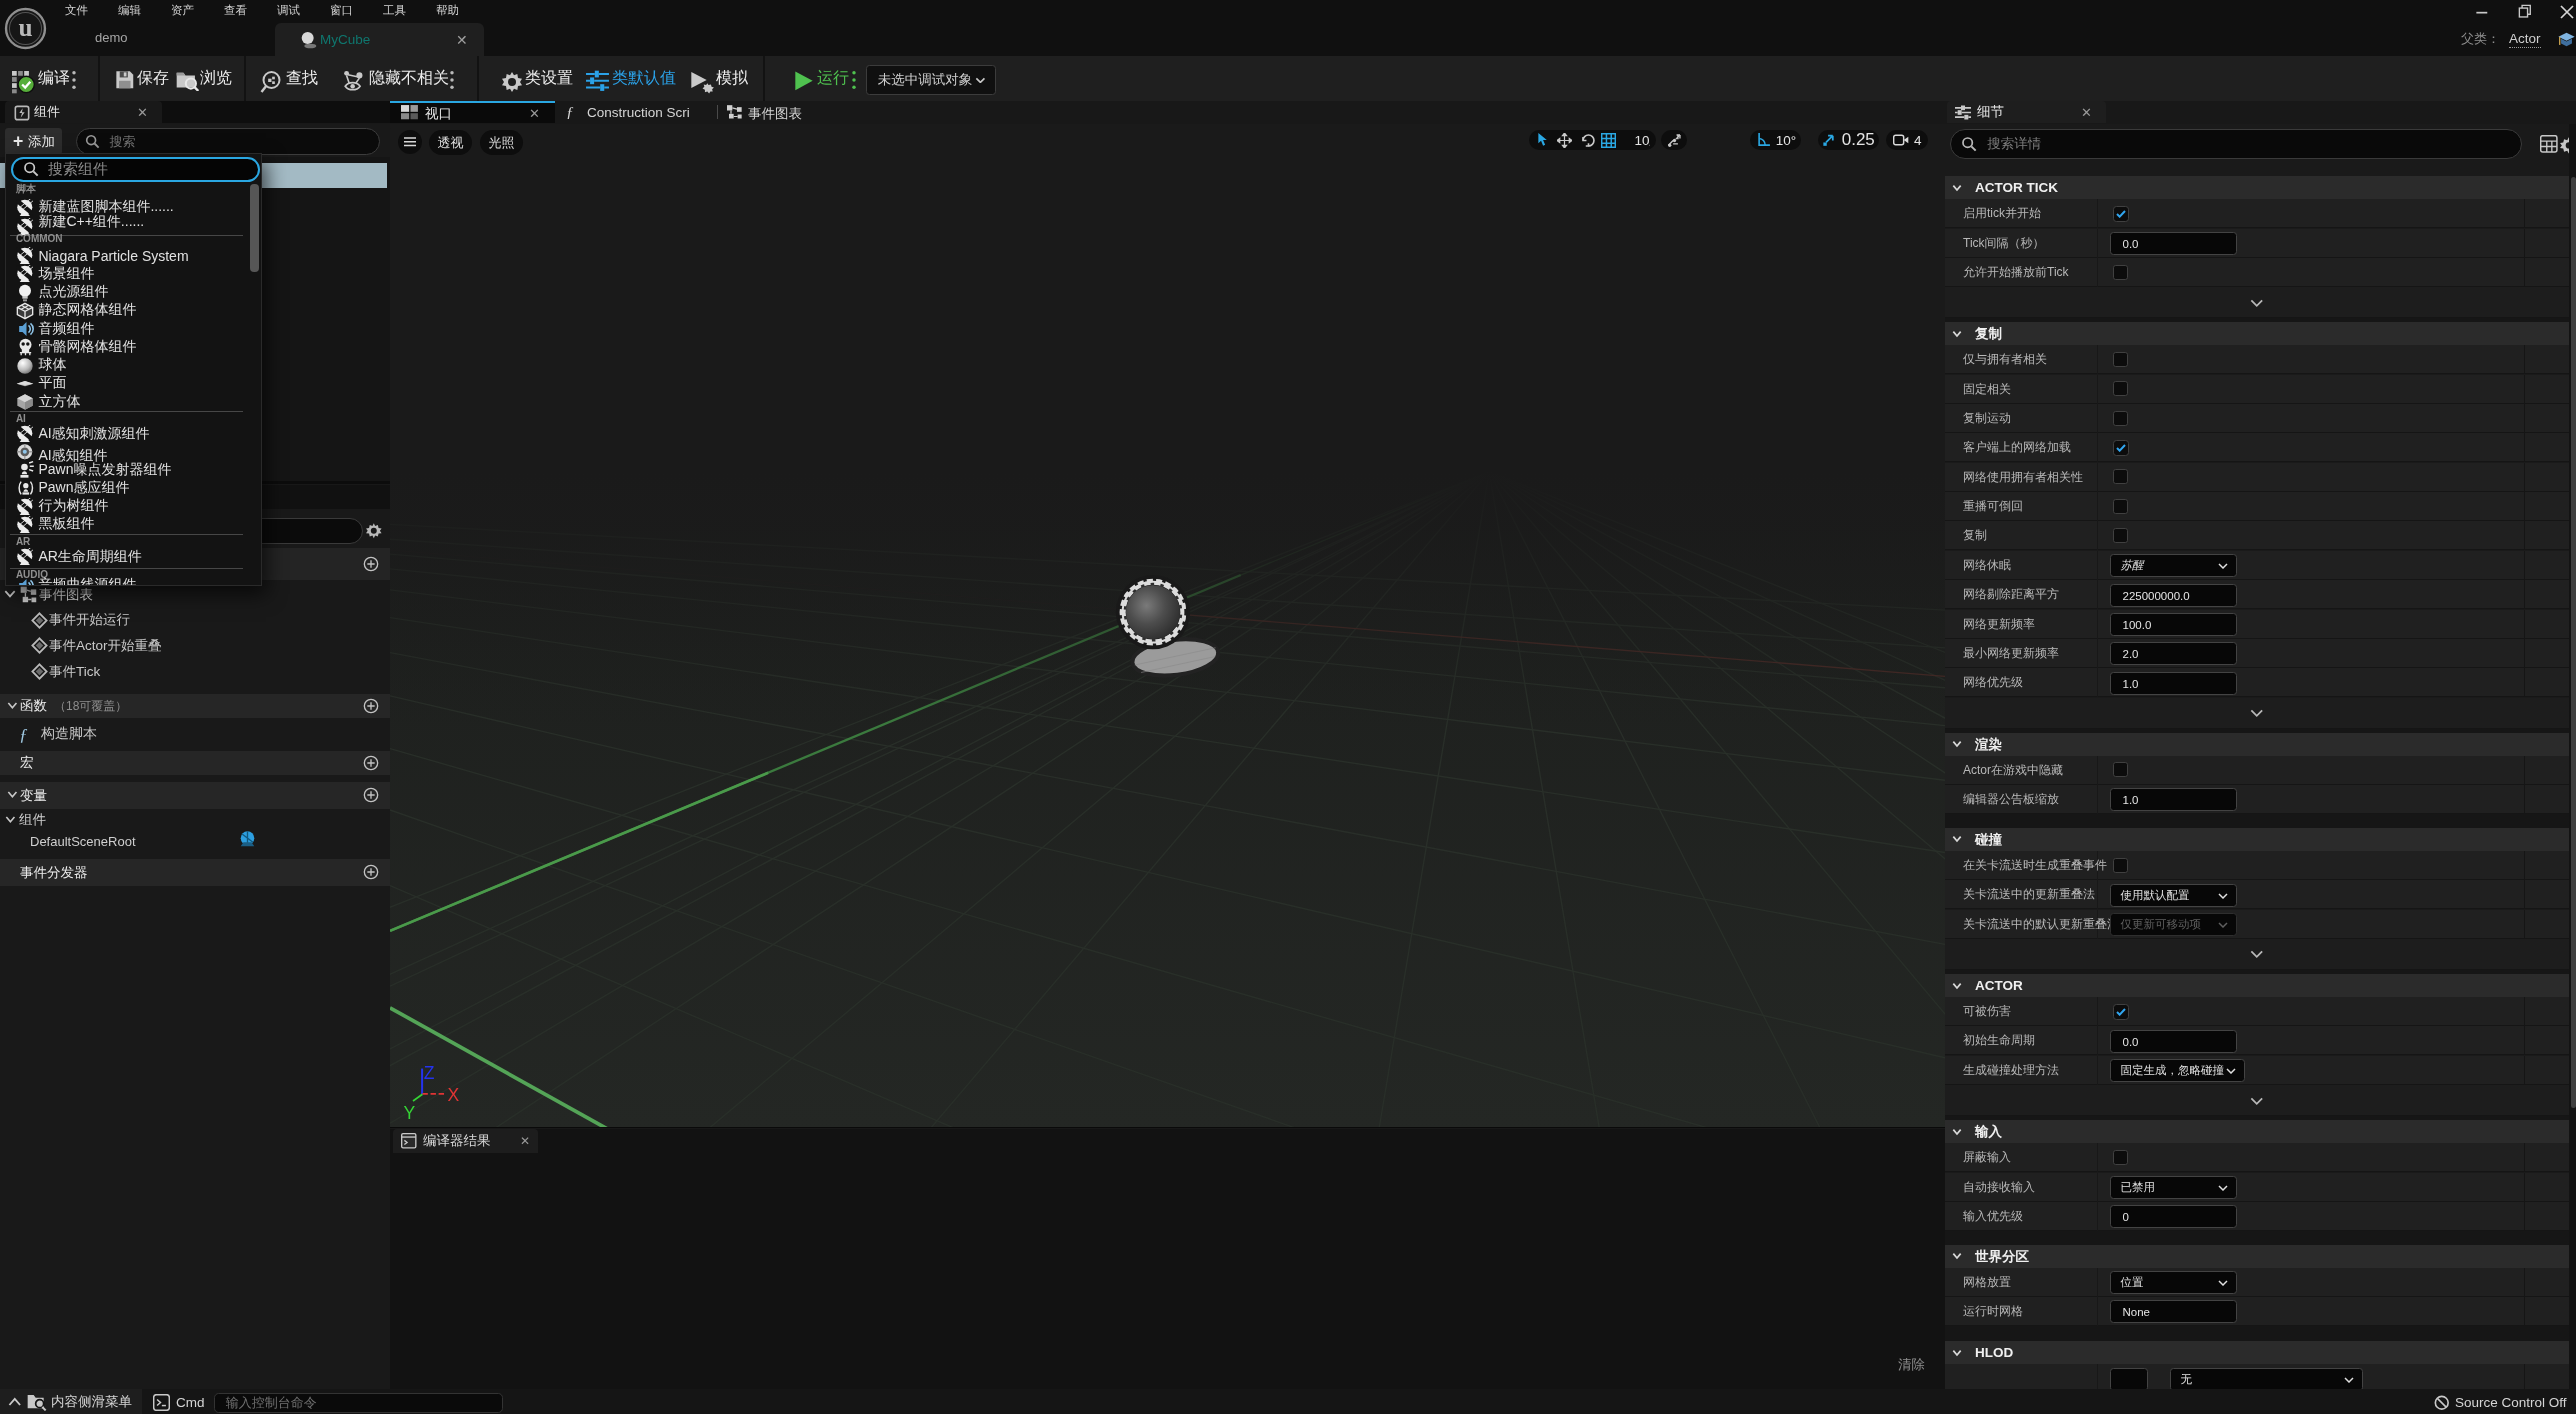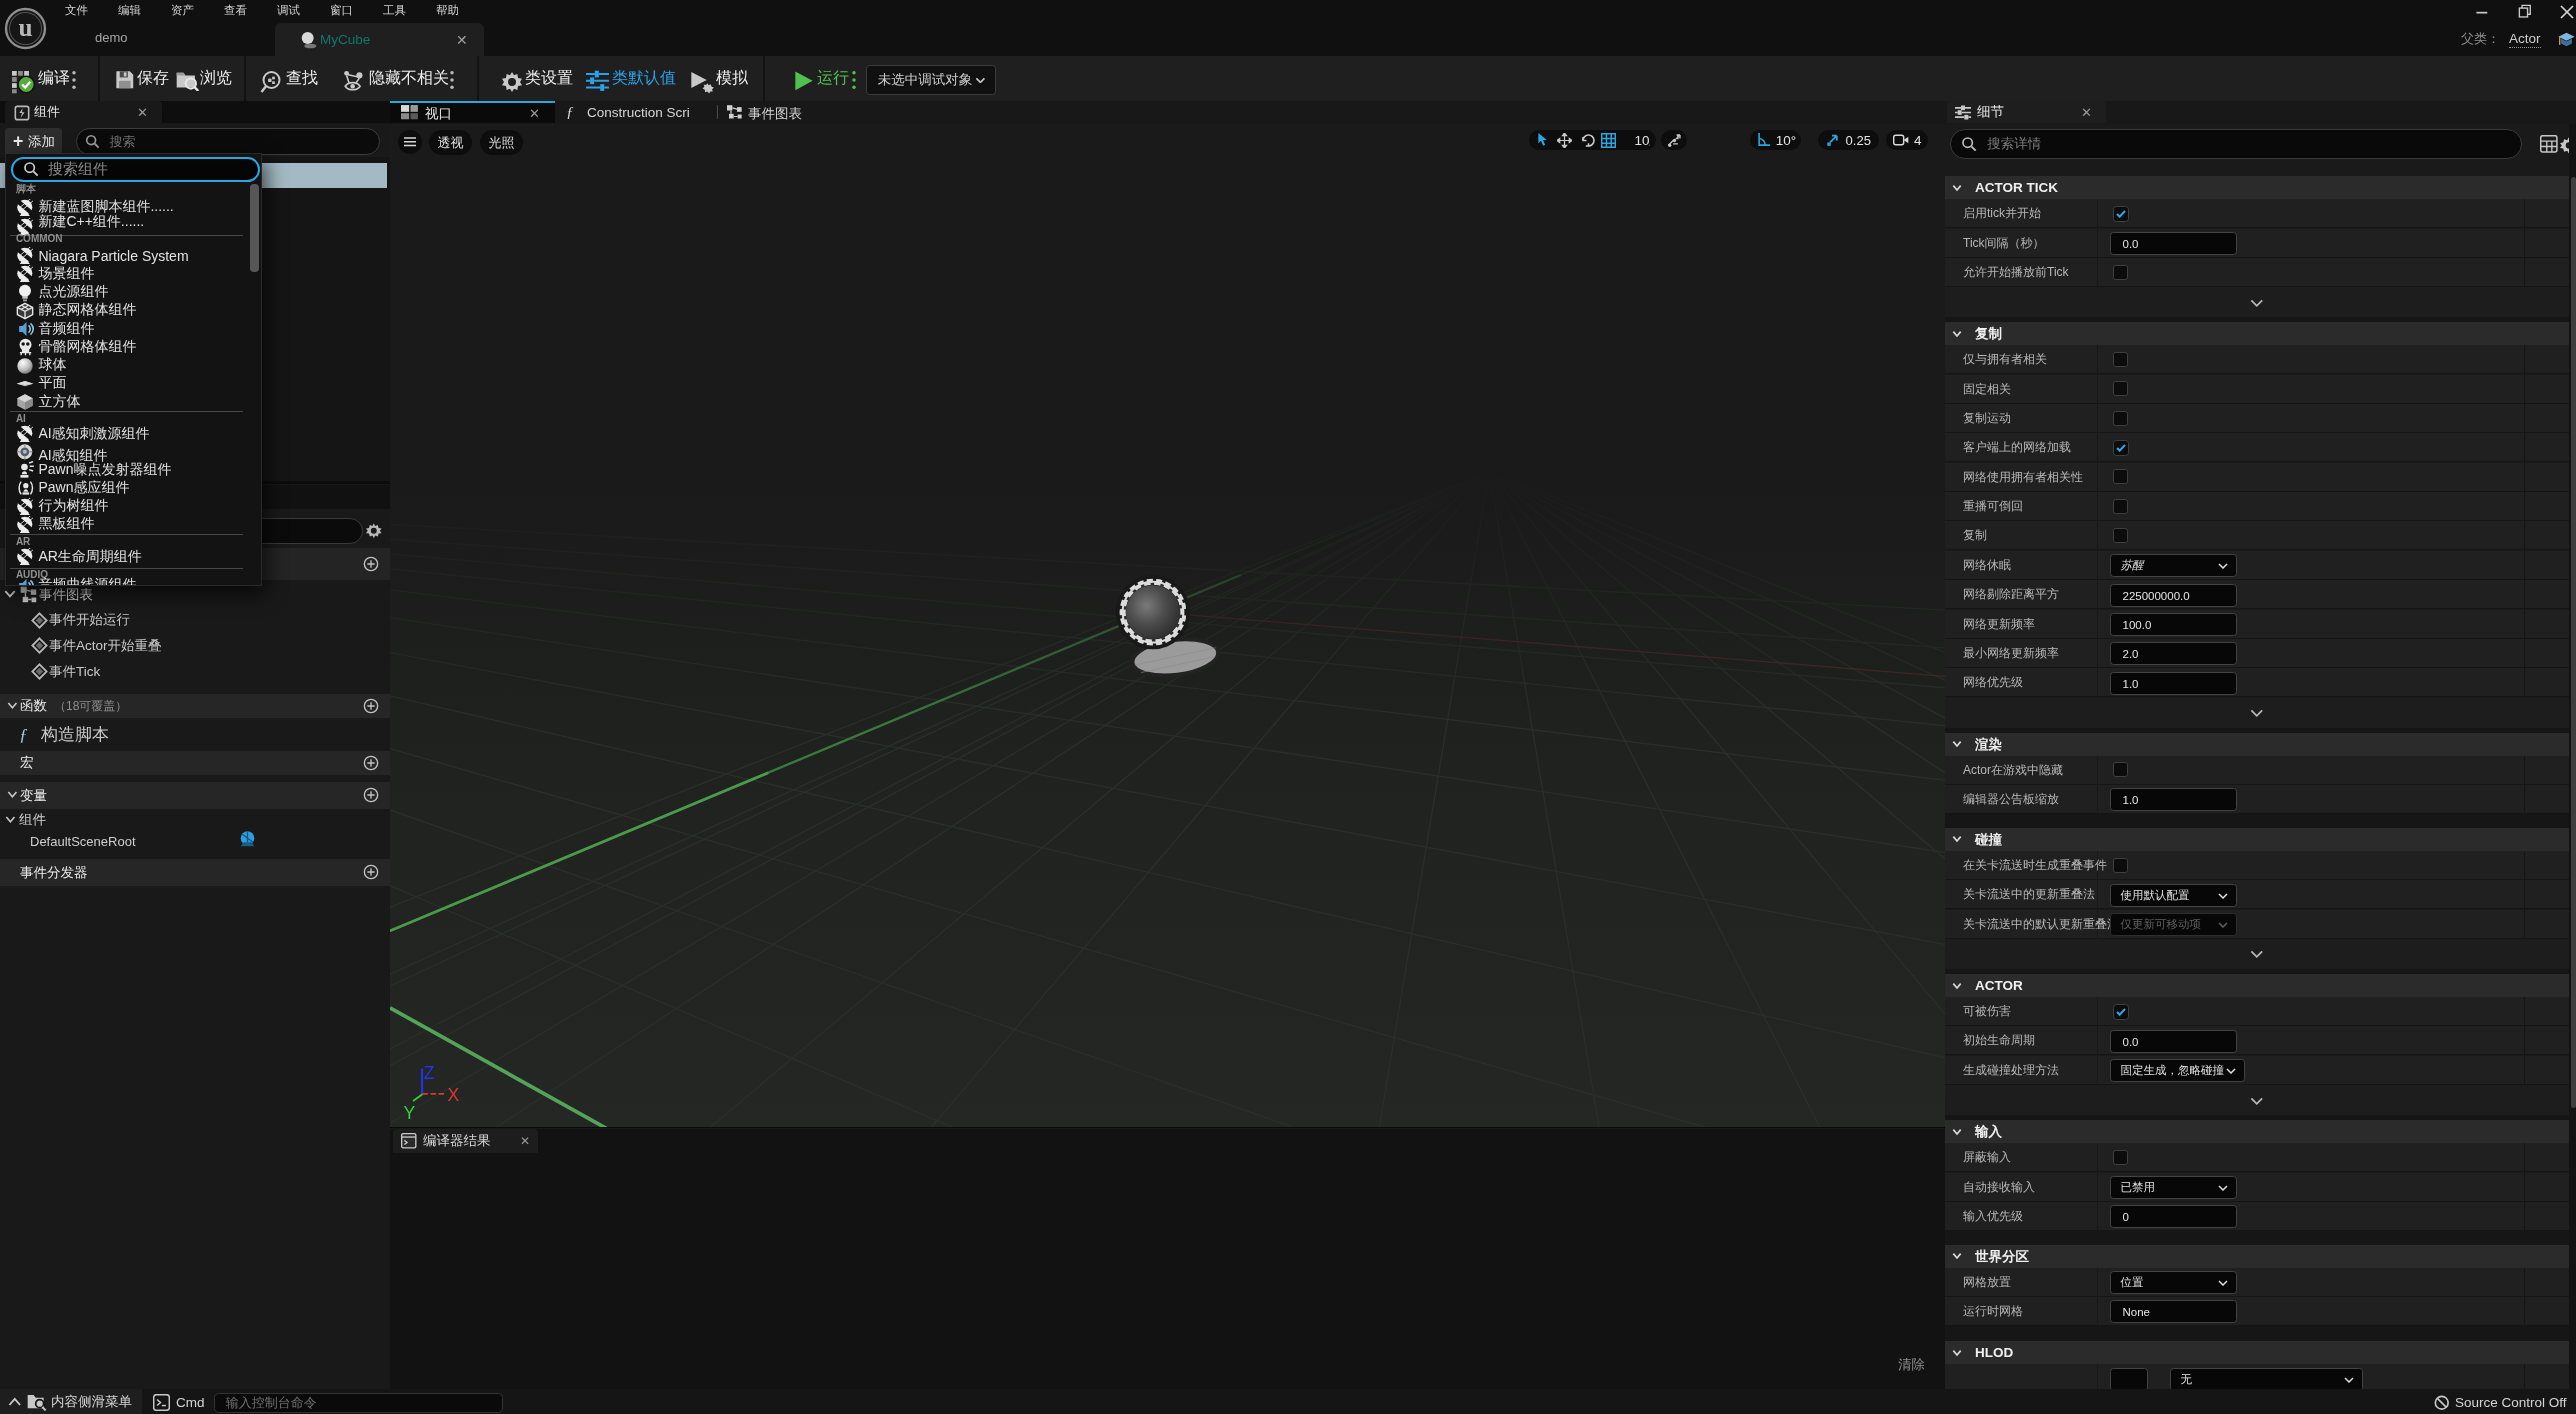--- a/index.html
+++ b/index.html
@@ -252,21 +252,21 @@
         <path d="M2 3 L8 10 L14 3" fill="none" stroke="#c9c9c9" stroke-width="2.4"></path>
       </svg>
   <div class="abs" style="left:20px;top:694px;height:24px;display:flex;align-items:center;color:#ececec;font-size:13.5px;">函数</div>
   <div class="abs" style="left:54px;top:694px;height:24px;display:flex;align-items:center;color:#8e8e8e;font-size:12px;">（18可覆盖）</div>
   <svg class="abs" style="left:363px;top:698px;" width="16" height="16" viewBox="0 0 24 24">
         <circle cx="12" cy="12" r="10" fill="none" stroke="#c3c3c3" stroke-width="2"></circle>
         <path d="M12 6.5 L12 17.5 M6.5 12 L17.5 12" stroke="#c3c3c3" stroke-width="2"></path>
       </svg>
 
   <div class="abs" style="left:19px;top:724px;width:20px;height:20px;color:#9ec7e0;font-size:17.6px;font-style:italic;font-family:'Liberation Serif',serif;">ƒ</div>
-  <div class="abs" style="left:41px;top:724px;height:20px;display:flex;align-items:center;color:#c9c9c9;font-size:17px;">构造脚本</div>
+  <div class="abs" style="left:41px;top:724px;height:20px;display:flex;align-items:center;color:#c9c9c9;font-size:14px;">构造脚本</div>
 
   <div class="abs" style="left:0;top:751px;width:390px;height:24px;background:#262626;"></div>
   <div class="abs" style="left:20px;top:751px;height:24px;display:flex;align-items:center;color:#ececec;font-size:13.5px;">宏</div>
   <svg class="abs" style="left:363px;top:755px;" width="16" height="16" viewBox="0 0 24 24">
         <circle cx="12" cy="12" r="10" fill="none" stroke="#c3c3c3" stroke-width="2"></circle>
         <path d="M12 6.5 L12 17.5 M6.5 12 L17.5 12" stroke="#c3c3c3" stroke-width="2"></path>
       </svg>
 
   <div class="abs" style="left:0;top:782px;width:390px;height:27px;background:#262626;"></div>
   <svg class="abs" style="left:6.8px;top:790px;" width="10.8" height="8.8" viewBox="0 0 16 13">
@@ -452,21 +452,21 @@
           <path d="M6 0 L6 18 L22 18" fill="none" stroke="#2aa7e2" stroke-width="2.4"></path>
           <path d="M6 8 A10 10 0 0 1 15 18" fill="none" stroke="#2aa7e2" stroke-width="2.2"></path>
         </svg>
     <span style="color:#e3e3e3;font-size:13.5px;">10°</span>
   </div>
   <div class="pill abs" style="left:1818px;top:130px;width:61px;height:20px;gap:6px;">
     <svg width="13.5" height="13.5" viewBox="0 0 20 20">
           <path d="M6 14 L16 4 M16 4 L9 4 M16 4 L16 11" fill="none" stroke="#2aa7e2" stroke-width="2.6"></path>
           <rect x="2" y="14" width="5" height="5" fill="#2aa7e2"></rect>
         </svg>
-    <span style="color:#e3e3e3;font-size:13px;">0.25</span>
+    <span style="color:#e3e3e3;font-size:17px;">0.25</span>
   </div>
   <div class="pill abs" style="left:1886px;top:130px;width:42px;height:20px;gap:5.4px;">
     <svg width="16" height="12" viewBox="0 0 24 18">
           <rect x="1" y="2" width="15" height="14" rx="3" fill="none" stroke="#d9d9d9" stroke-width="2.2"></rect>
           <path d="M16 9 L23 4 L23 14 Z" fill="#d9d9d9"></path>
         </svg>
     <span style="color:#e3e3e3;font-size:13.5px;">4</span>
   </div>
 </div>
 

